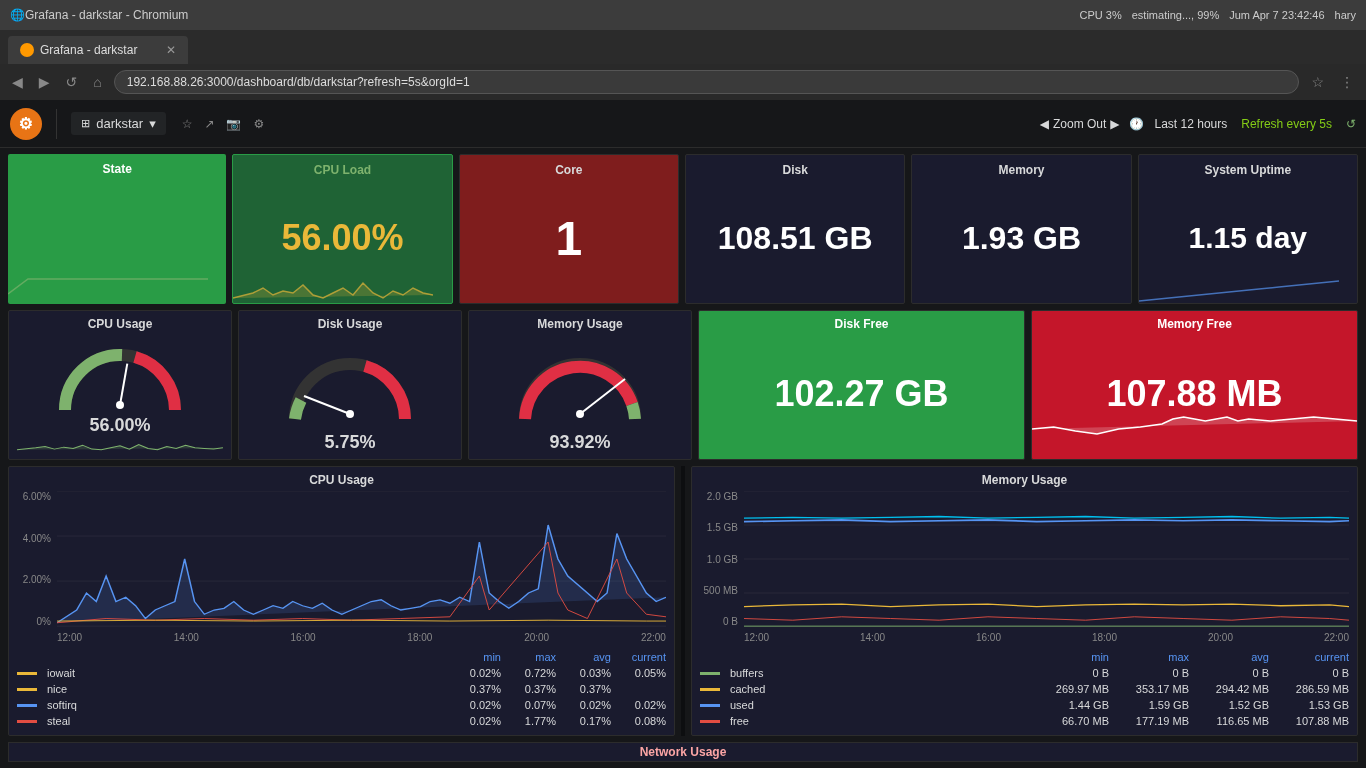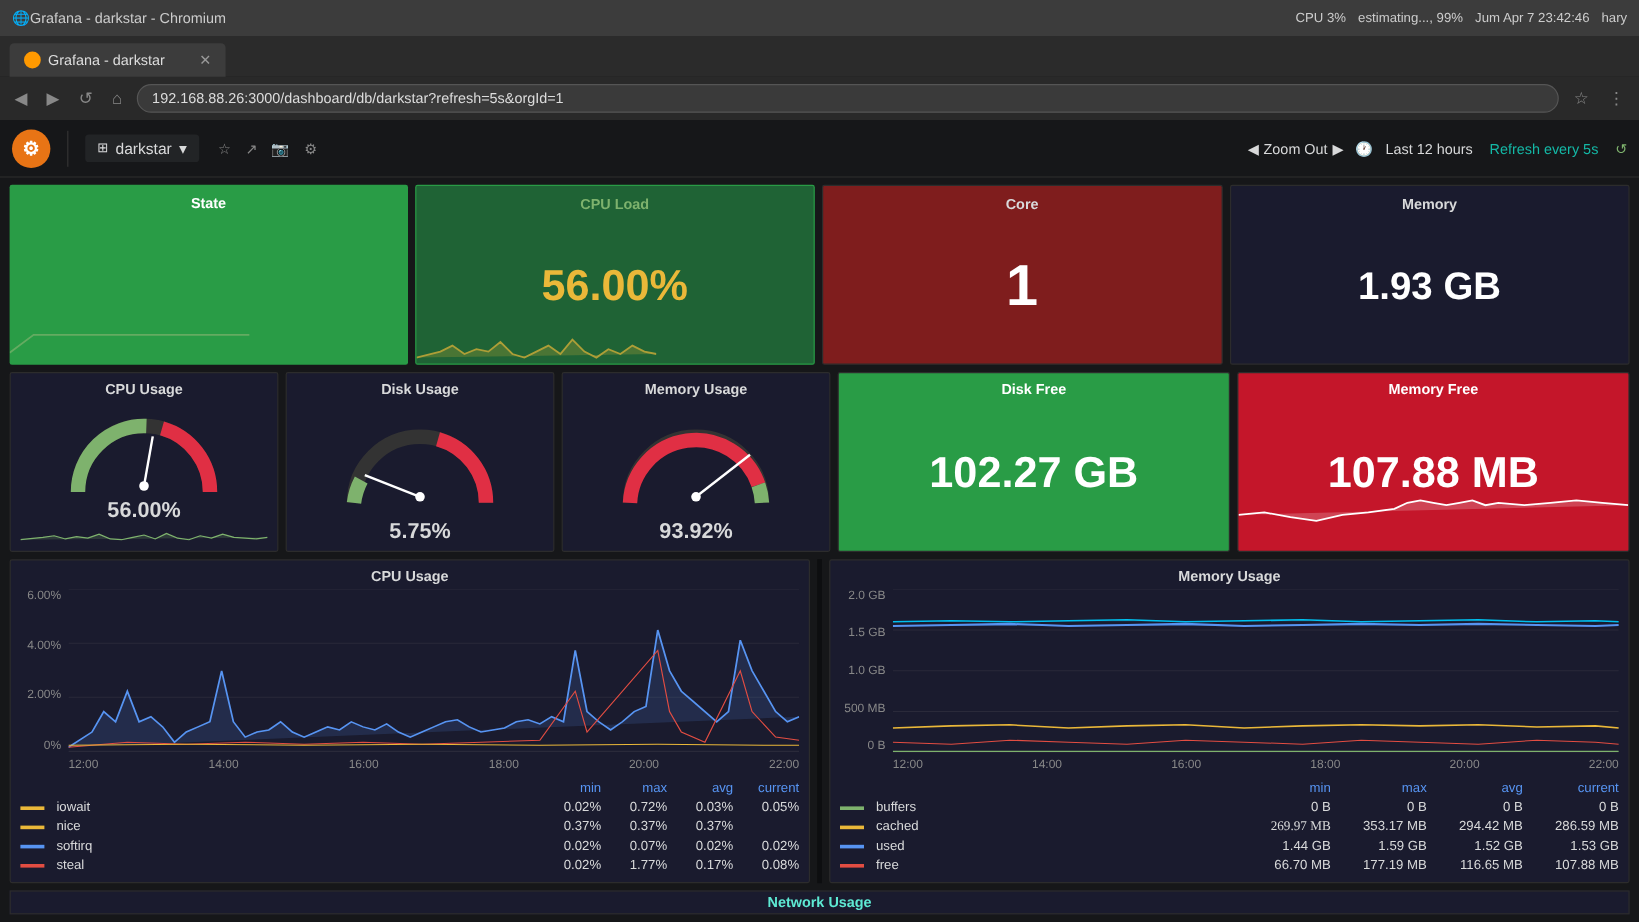--- a/index.html
+++ b/index.html
@@ -76,21 +76,21 @@
       gap: 6px;
       background: #222426;
       padding: 4px 10px;
       border-radius: 3px;
       font-size: 13px;
       color: #d8d9da;
     }
     .nav-icons { display: flex; align-items: center; gap: 12px; margin-left: 8px; color: #888; }
     .nav-right { margin-left: auto; display: flex; align-items: center; gap: 10px; }
     .zoom-out-btn { display: flex; align-items: center; gap: 4px; color: #d8d9da; font-size: 12px; cursor: pointer; }
-    .refresh-text { color: #14b8a6; font-size: 12px; margin-left: 4px; }
+    .refresh-text { color: #84cc16; font-size: 12px; margin-left: 4px; }
     .refresh-icon { color: #7EB26D; margin-left: 4px; }
 
     
     .dashboard { padding: 6px 8px; display: flex; flex-direction: column; gap: 6px; }
 
     
     .stat-row { display: flex; gap: 6px; height: 150px; }
     .stat-panel {
       flex: 1;
       border-radius: 2px;
@@ -162,21 +162,21 @@
     
     .network-row {
       height: 20px;
       background: #1a1b2e;
       border: 1px solid #2c2c2c;
       display: flex;
       align-items: center;
       justify-content: center;
       font-size: 12px;
       font-weight: bold;
-      color: #5eead4;
+      color: #fca5a5;
     }
 
     
     .sparkline-green { stroke: #7EB26D; fill: none; stroke-width: 1.5; }
     .sparkline-yellow { stroke: #EAB839; fill: none; stroke-width: 1.5; }
 
     .uptime-sparkline { stroke: #5794f2; fill: rgba(87,148,242,0.2); stroke-width: 1.5; }
 
     .panel-divider { width: 4px; background: #0d0e10; }
   </style>
@@ -260,26 +260,37 @@
       <svg class="sparkline" viewBox="0 0 200 30" preserveAspectRatio="none">
         <polyline points="0,25 20,20 30,15 40,22 50,18 60,20 70,12 80,22 90,25 100,20 110,15 120,22 130,10 140,20 150,25 160,18 170,22 180,15 190,20 200,22" class="sparkline-yellow" style="fill:rgba(234,184,57,0.3);"></polyline>
       </svg>
     </div>
 
     <div class="stat-panel dark">
       <div class="panel-title">Core</div>
       <div class="stat-value white" style="font-size:48px;">1</div>
     </div>
 
+    <div class="stat-panel dark-disk">
+      <div class="panel-title">Disk</div>
+      <div class="stat-value white">108.51 GB</div>
+    </div>
 
     <div class="stat-panel dark-mem">
       <div class="panel-title">Memory</div>
       <div class="stat-value white">1.93 GB</div>
     </div>
 
+    <div class="stat-panel dark-uptime">
+      <div class="panel-title">System Uptime</div>
+      <div class="stat-value white" style="font-size:30px;">1.15 day</div>
+      <svg class="sparkline" viewBox="0 0 200 30" preserveAspectRatio="none">
+        <polyline points="0,28 20,26 40,24 60,22 80,20 100,18 120,16 140,14 160,12 180,10 200,8" class="uptime-sparkline"></polyline>
+      </svg>
+    </div>
 
   </div>
 
   <div class="gauge-row">
 
     <div class="gauge-panel">
       <div class="panel-title">CPU Usage</div>
       <div class="gauge-container">
         <svg width="140" height="80" viewBox="0 0 140 80">
 
@@ -498,21 +509,21 @@
             <span style="min-width:70px; text-align:right;">0 B</span>
             <span style="min-width:80px; text-align:right;">0 B</span>
             <span style="min-width:80px; text-align:right;">0 B</span>
             <span style="min-width:80px; text-align:right;">0 B</span>
           </div>
         </div>
         <div class="legend-row">
           <span style="display:inline-block; width:20px; height:3px; background:#EAB839; margin-right:4px;"></span>
           <span style="min-width:60px;">cached</span>
           <div style="display:flex; gap:0; margin-left:auto; width:320px; justify-content:flex-end;">
-            <span style="min-width:70px; text-align:right;font-family:Liberation Serif, serif;">269.97 MB</span>
+            <span style="min-width:70px; text-align:right;">269.97 MB</span>
             <span style="min-width:80px; text-align:right;">353.17 MB</span>
             <span style="min-width:80px; text-align:right;">294.42 MB</span>
             <span style="min-width:80px; text-align:right;">286.59 MB</span>
           </div>
         </div>
         <div class="legend-row">
           <span style="display:inline-block; width:20px; height:3px; background:#5794f2; margin-right:4px;"></span>
           <span style="min-width:60px;">used</span>
           <div style="display:flex; gap:0; margin-left:auto; width:320px; justify-content:flex-end;">
             <span style="min-width:70px; text-align:right;">1.44 GB</span>

